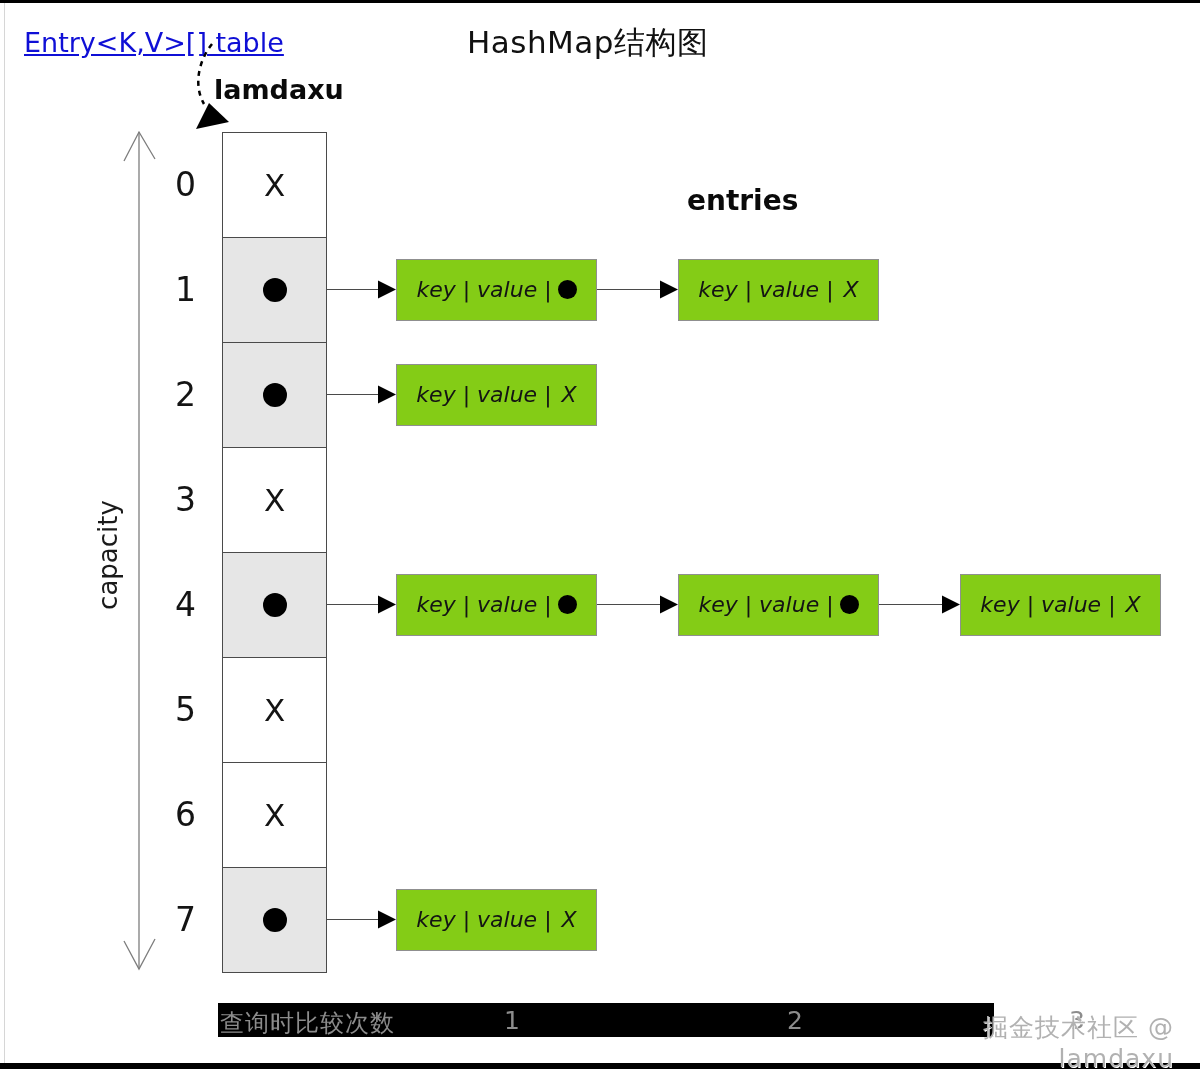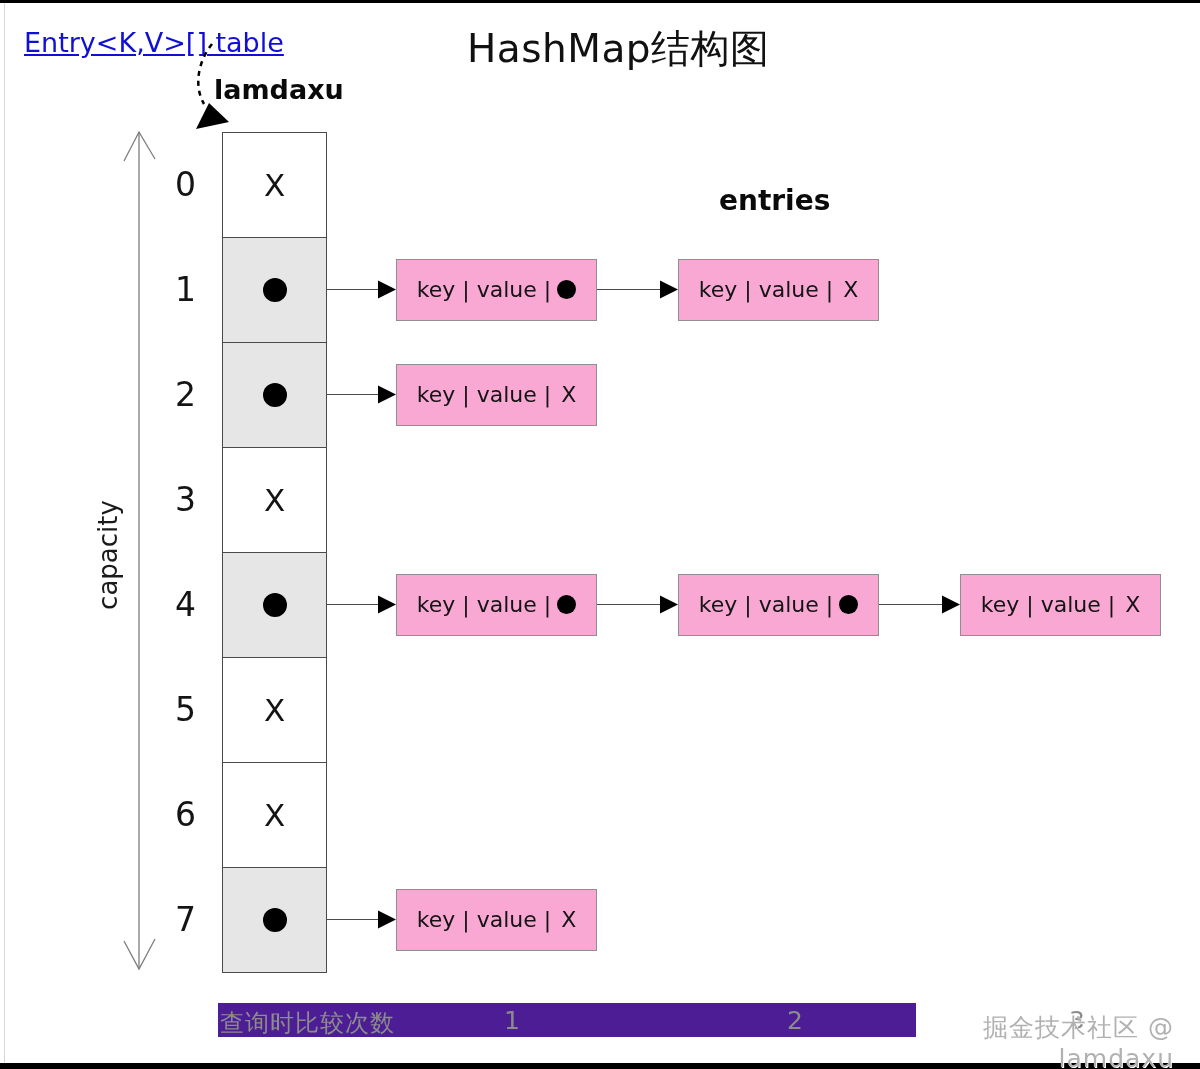--- a/index.html
+++ b/index.html
@@ -13,24 +13,24 @@
   }
   .abs { position: absolute; }
 
   
   .strip { position: absolute; left: 0; width: 1200px; background: #000; }
   #top-strip { top: 0; height: 3px; }
   #bottom-strip { bottom: 0; height: 6px; }
   #left-hairline { position: absolute; left: 4px; top: 3px; bottom: 6px; width: 1px; background: #d6d6d6; }
 
   
-  #diagram-title { left: 467px; top: 22px; font-size: 39px; color: #111; letter-spacing: 0.5px; }
+  #diagram-title { left: 467px; top: 22px; font-size: 31px; color: #111; letter-spacing: 0.5px; }
   #table-type-label { left: 24px; top: 27px; font-size: 27px; color: #0f0fd6; text-decoration: underline; }
   #buckets-label { left: 214px; top: 74px; font-size: 27px; font-weight: bold; color: #0a0a0a; }
-  #entries-label { left: 687px; top: 184px; font-size: 28px; font-weight: bold; color: #0a0a0a; margin-left: 32px; }
+  #entries-label { left: 687px; top: 184px; font-size: 28px; font-weight: bold; color: #0a0a0a; }
   #capacity-label {
     left: 108px; top: 555px;
     transform: translate(-50%, -50%) rotate(-90deg);
     font-size: 26px; color: #1a1a1a; white-space: nowrap;
   }
 
   
   #bucket-column {
     left: 222px; top: 132px; width: 105px;
     border: 1px solid #4a4a4a;
@@ -47,39 +47,39 @@
   .bucket-dot { width: 24px; height: 24px; border-radius: 50%; background: #000; }
 
   .bucket-index {
     position: absolute; width: 70px; text-align: right;
     font-size: 33px; color: #141414; line-height: 1;
   }
 
   
   .entry-box {
     position: absolute; width: 201px; height: 62px;
-    border: 1px solid #8f8f8f; background: #f9a8d4;
+    border: 1px solid #8f8f8f; background: #84cc16;
     display: flex; align-items: center; justify-content: center;
-    font-size: 22px; color: #141414;
+    font-style: italic; font-size: 22px; color: #141414;
     white-space: pre;
   }
   .entry-dot {
     display: inline-block; width: 19px; height: 19px;
     border-radius: 50%; background: #000;
     margin-left: 6px; vertical-align: -3px; font-style: normal;
   }
   .entry-end { margin-left: 10px; }
 
   
   #arrow-layer { position: absolute; left: 0; top: 0; pointer-events: none; }
 
   
   #comparison-bar {
-    left: 218px; top: 1003px; width: 698px; height: 34px;
-    background: #4c1d95;
+    left: 218px; top: 1003px; width: 776px; height: 34px;
+    background: #000000;
   }
   #comparison-label {
     position: absolute; left: 2px; top: 4px;
     font-size: 24px; color: #8c8c8c; letter-spacing: 1px;
   }
   .comparison-count {
     position: absolute; top: 3px; transform: translateX(-50%);
     font-size: 25px; color: #8c8c8c;
   }
 

